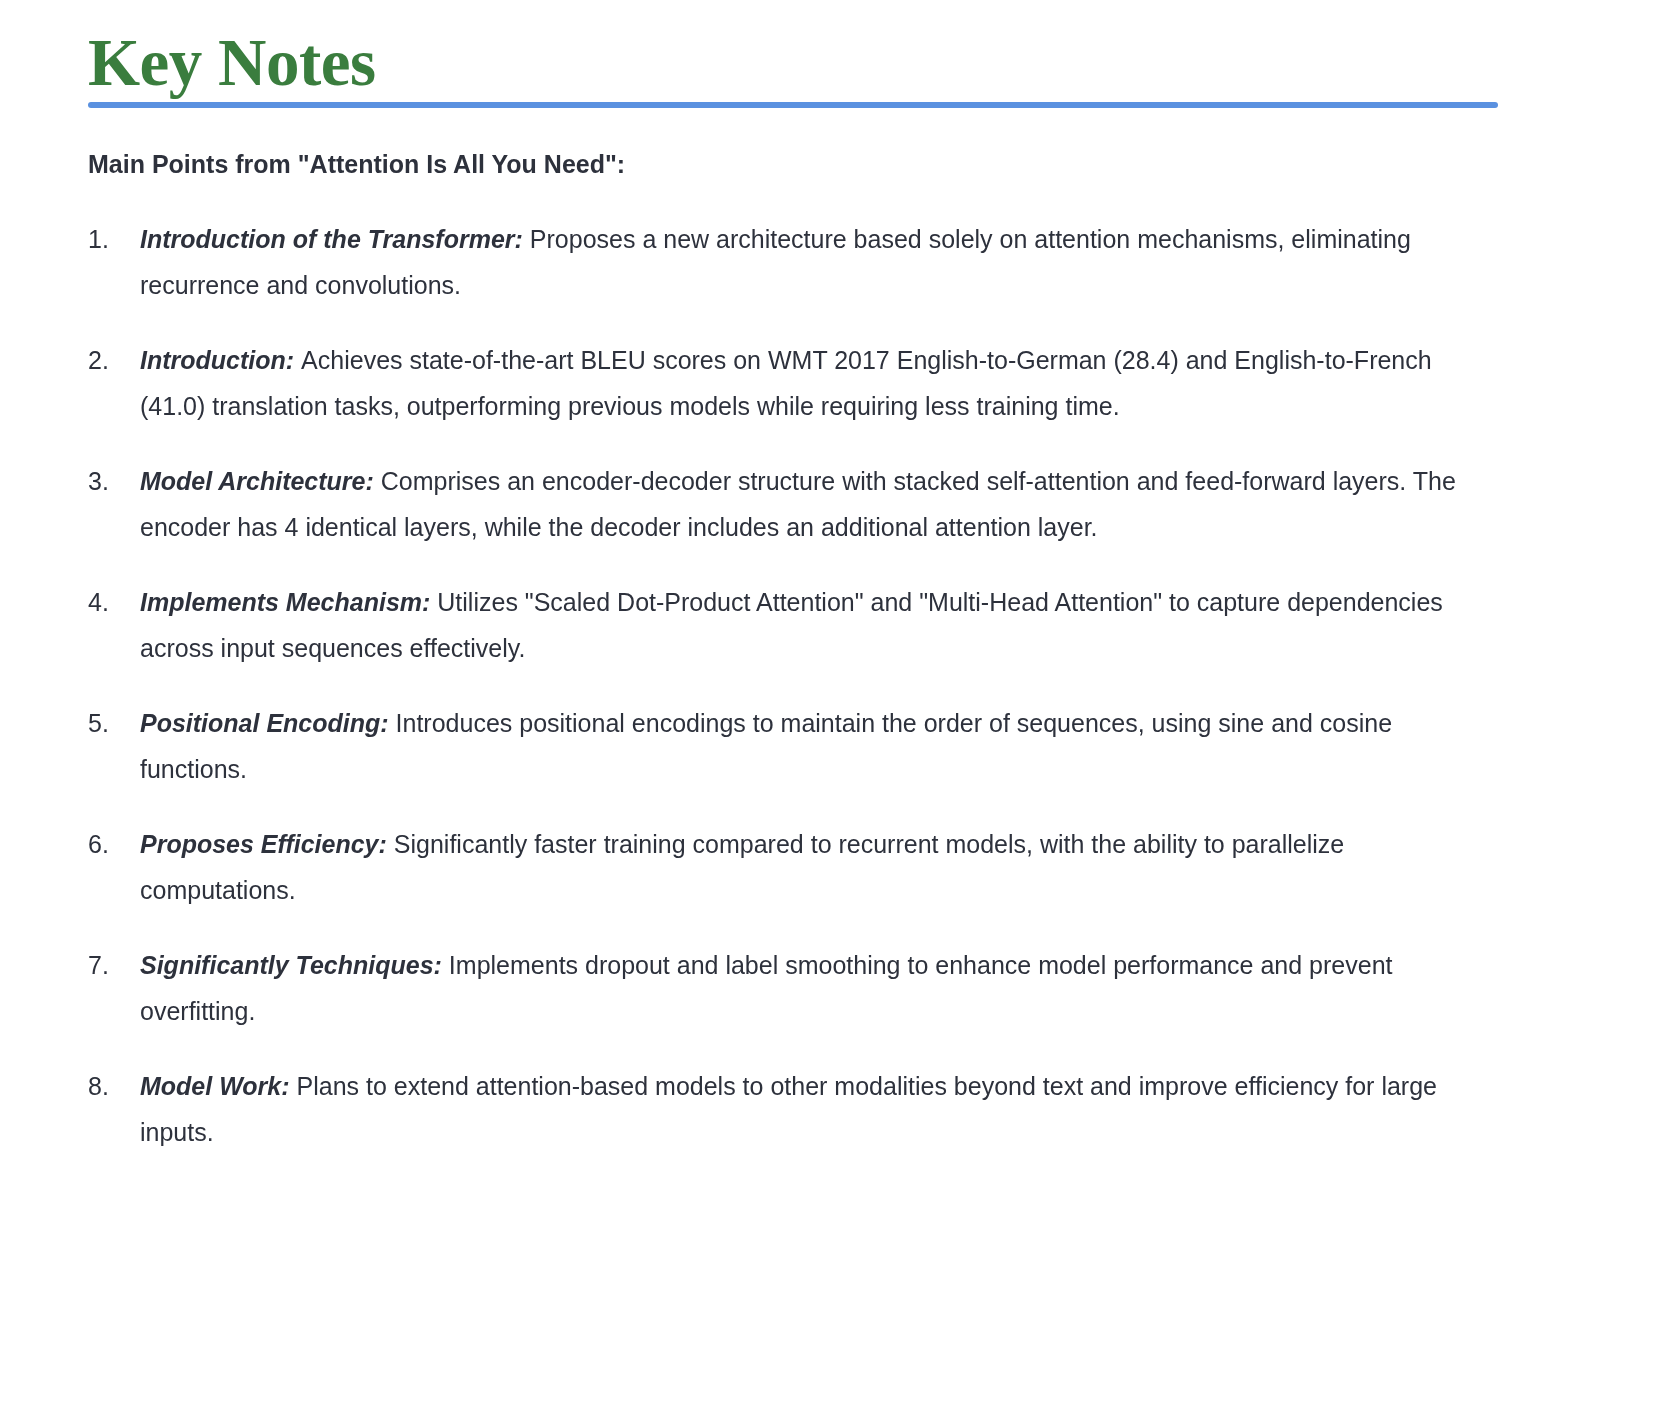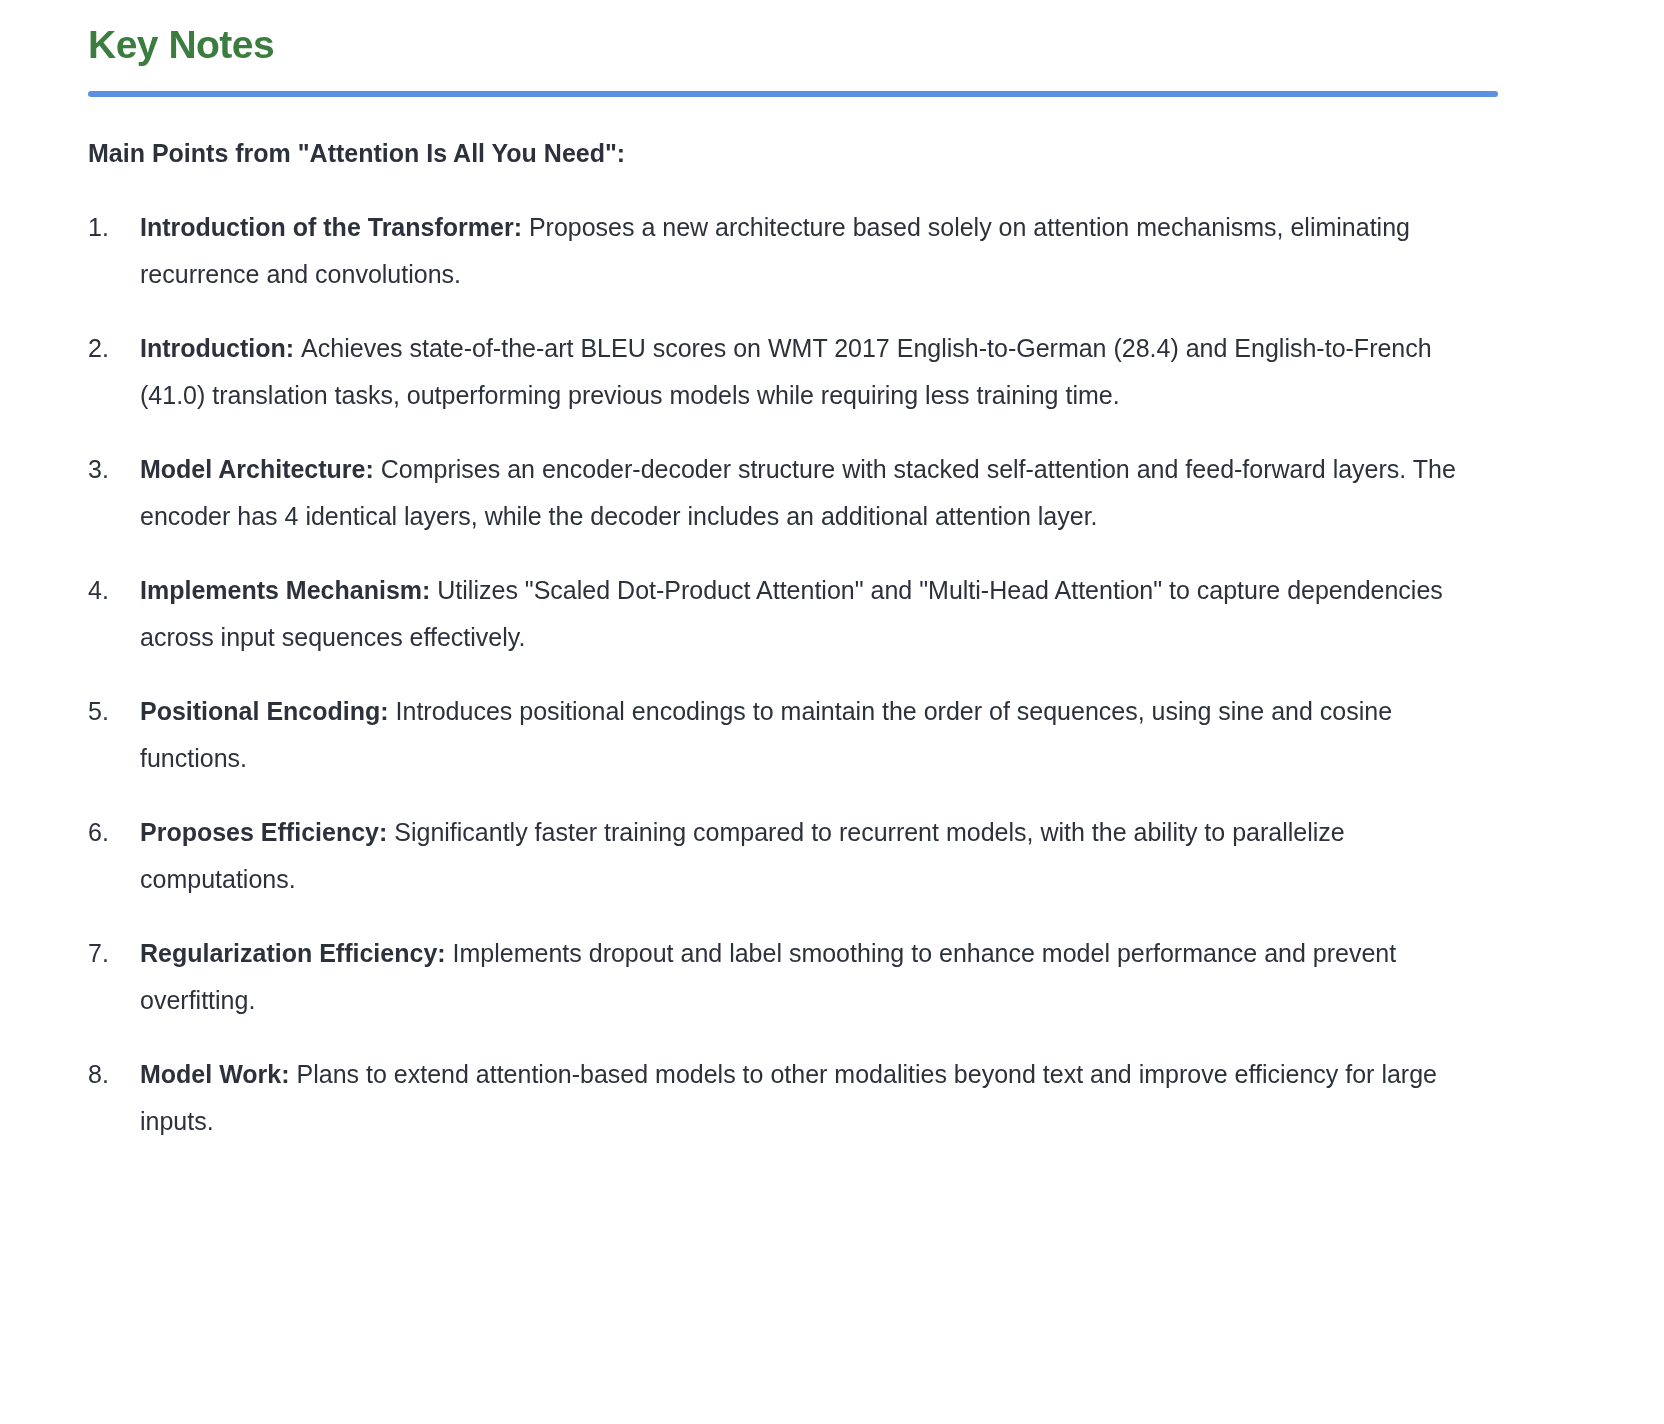--- a/index.html
+++ b/index.html
@@ -9,26 +9,26 @@
     min-height: 1424px;
     font-family: "Liberation Sans", "DejaVu Sans", sans-serif;
     color: var(--text-dark, #2d313c);
     -webkit-font-smoothing: antialiased;
   }
   .page {
     margin: 22px 0 0 88px;
     width: 1410px;
   }
   .page-title {
-    font-size: 39px;
+    font-size: 67px;
     line-height: 1.2;
     font-weight: 700;
     letter-spacing: -0.5px;
     color: var(--title-green, #3a7d3e);
-    margin-bottom: 22px;
+    font-family: Liberation Serif, serif;
   }
   .title-rule {
     border: none;
     height: 6px;
     width: 100%;
     background: var(--divider-blue, #5a91e0);
     border-radius: 3px;
     margin-bottom: 38px;
   }
   .intro {
@@ -45,20 +45,21 @@
     font-size: 25px;
     line-height: 1.86;
     margin-bottom: 28px;
   }
   .note-number {
     width: 52px;
     flex-shrink: 0;
   }
   .note-body strong {
     font-weight: 700;
+    font-style: italic;
   }
 </style>
 </head>
 <body>
 
 <div class="page">
   <h1 class="page-title">Key Notes</h1>
   <hr class="title-rule">
   <p class="intro">Main Points from "Attention Is All You Need":</p>
   <ol class="notes" id="notes-list">
@@ -81,20 +82,20 @@
       <li class="note">
         <span class="note-number">5.</span>
         <span class="note-body"><strong><span>Positional Encoding</span><span>: </span></strong><span class="note-desc">Introduces positional encodings to maintain the order of sequences, using sine and cosine functions.</span></span>
       </li>
       <li class="note">
         <span class="note-number">6.</span>
         <span class="note-body"><strong><span>Proposes Efficiency</span><span>: </span></strong><span class="note-desc">Significantly faster training compared to recurrent models, with the ability to parallelize computations.</span></span>
       </li>
       <li class="note">
         <span class="note-number">7.</span>
-        <span class="note-body"><strong><span>Regularization Efficiency</span><span>: </span></strong><span class="note-desc">Implements dropout and label smoothing to enhance model performance and prevent overfitting.</span></span>
+        <span class="note-body"><strong><span>Significantly Techniques</span><span>: </span></strong><span class="note-desc">Implements dropout and label smoothing to enhance model performance and prevent overfitting.</span></span>
       </li>
       <li class="note">
         <span class="note-number">8.</span>
         <span class="note-body"><strong><span>Model Work</span><span>: </span></strong><span class="note-desc">Plans to extend attention-based models to other modalities beyond text and improve efficiency for large inputs.</span></span>
       </li>
     </ol>
 </div>
 
 </body></html>

